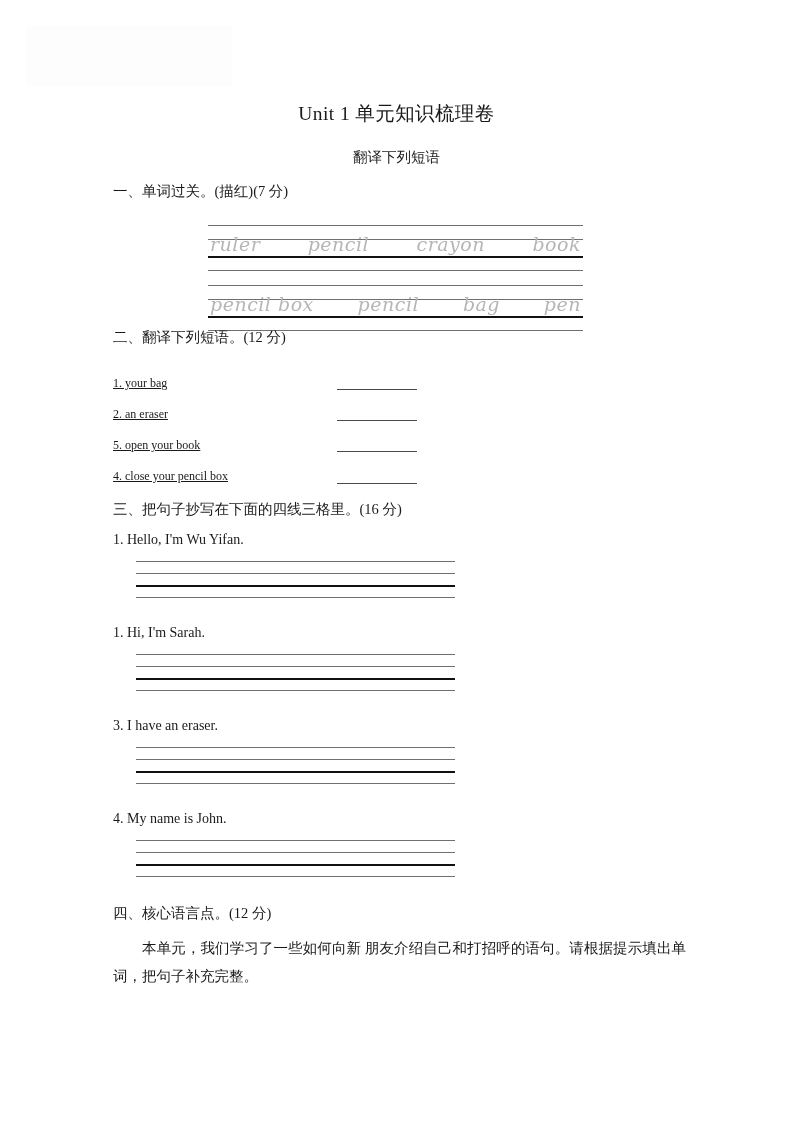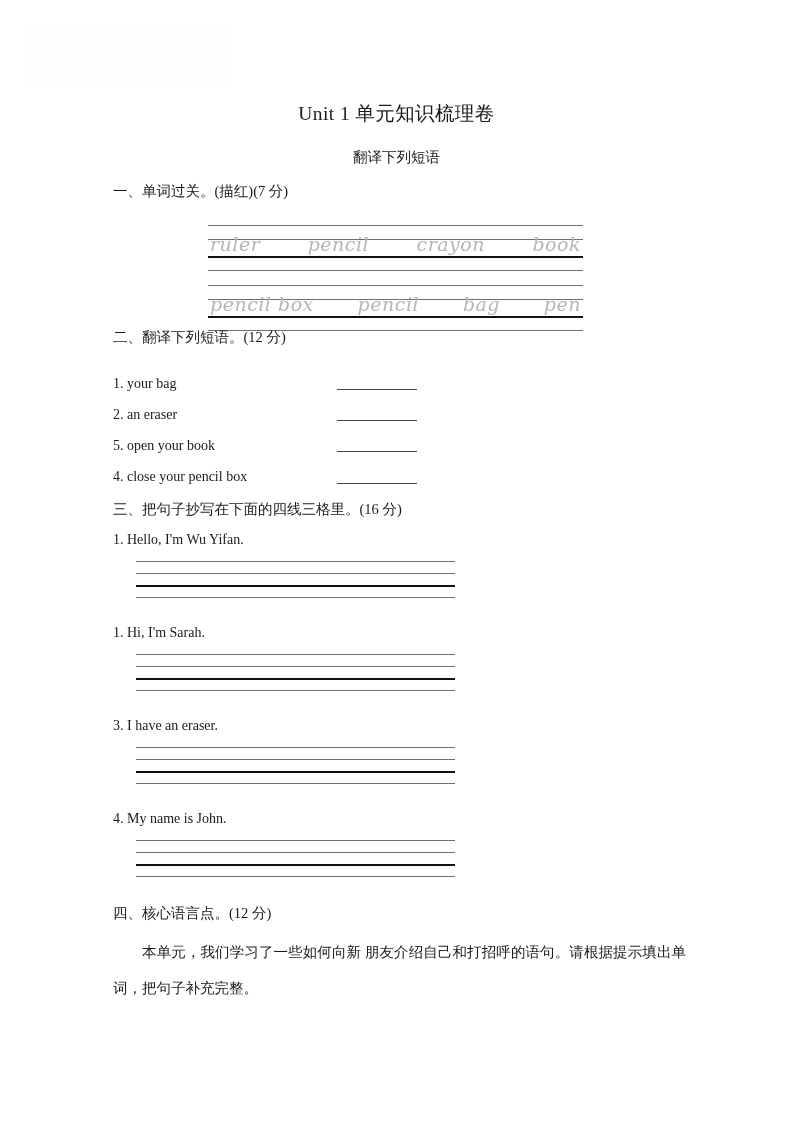--- a/index.html
+++ b/index.html
@@ -113,22 +113,23 @@
     letter-spacing: 0.5px;
     white-space: nowrap;
     z-index: 2;
   }
   .trace-words span { display: inline-block; }
 
   
   .trans-item {
     position: absolute;
     left: 113px;
-    font-size: 14px;
-    white-space: nowrap;
+    font-size: 12px;
+    white-space: nowrap;
+    text-decoration: underline;
   }
   .trans-blank {
     position: absolute;
     left: 337px;
     width: 80px;
     height: 0;
     border-top: 1px solid #4a4a4a;
   }
 
   
@@ -142,21 +143,21 @@
     left: 136px;
     width: 319px;
   }
 
   
   .para {
     position: absolute;
     left: 113px;
     width: 573px;
     font-size: 14.5px;
-    line-height: 36px;
+    line-height: 28px;
     text-align: justify;
   }
   .para .indent { display: inline-block; width: 29px; }
 </style>
 </head>
 <body>
 
 <div class="page">
 
   <div class="watermark-box"></div>

